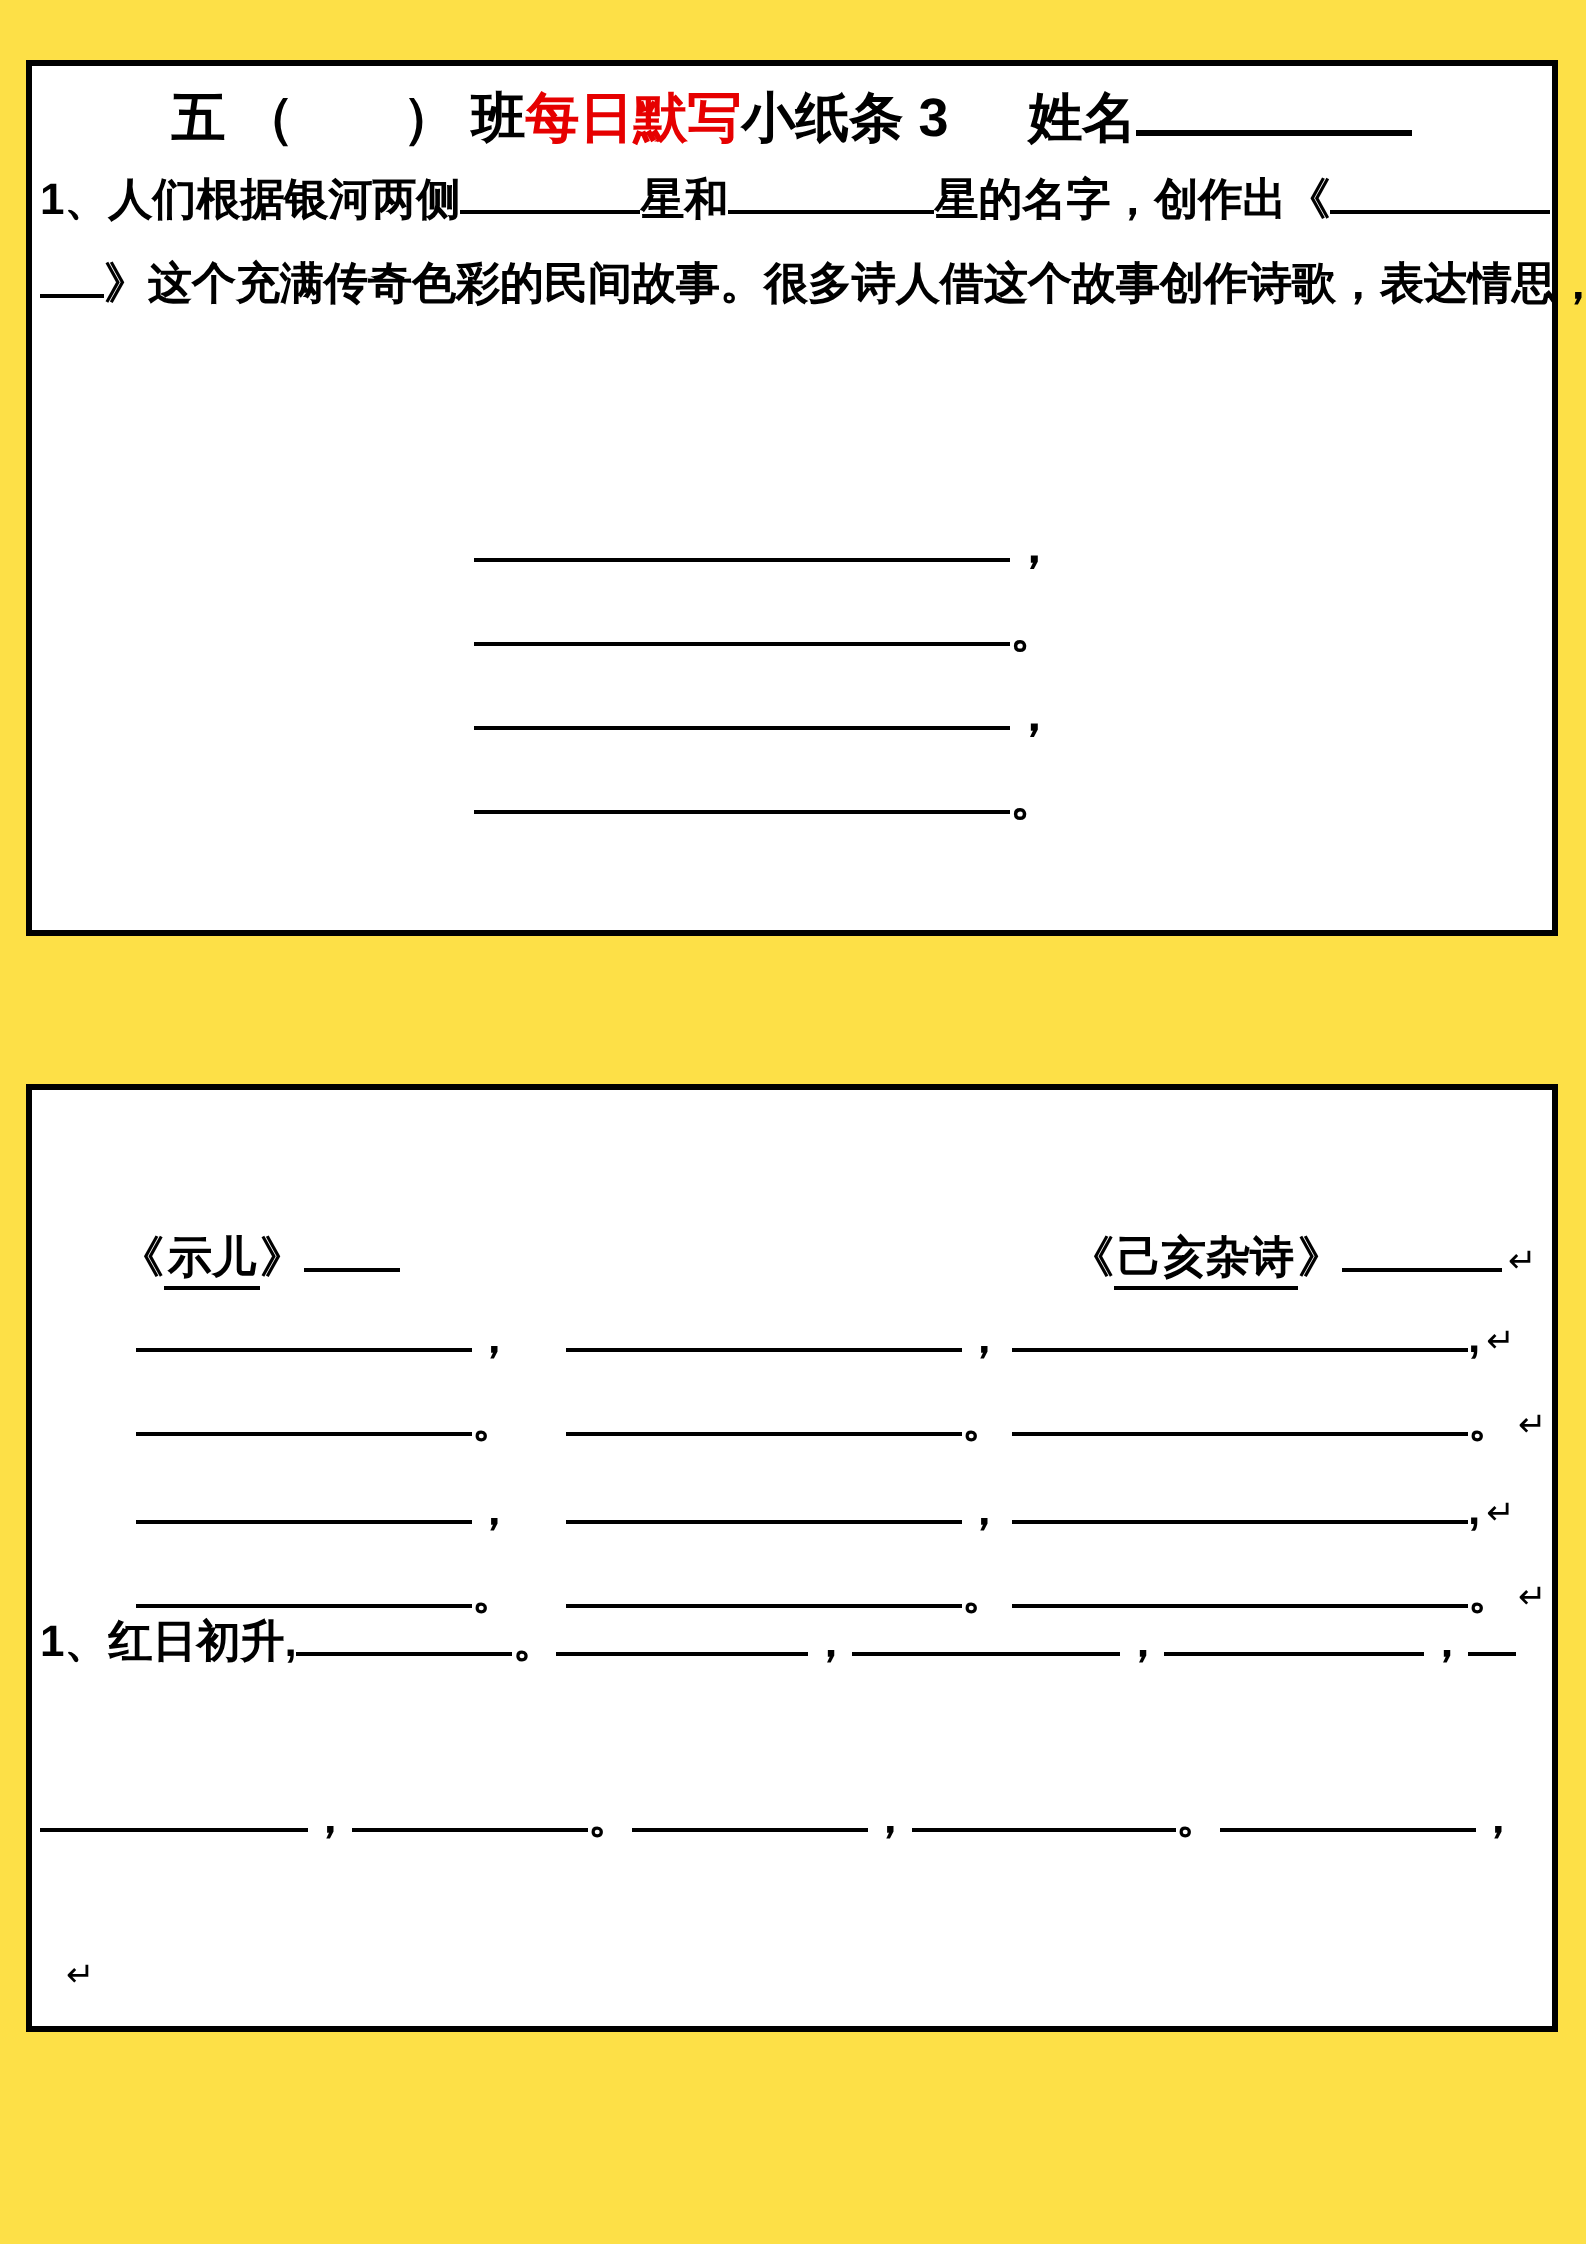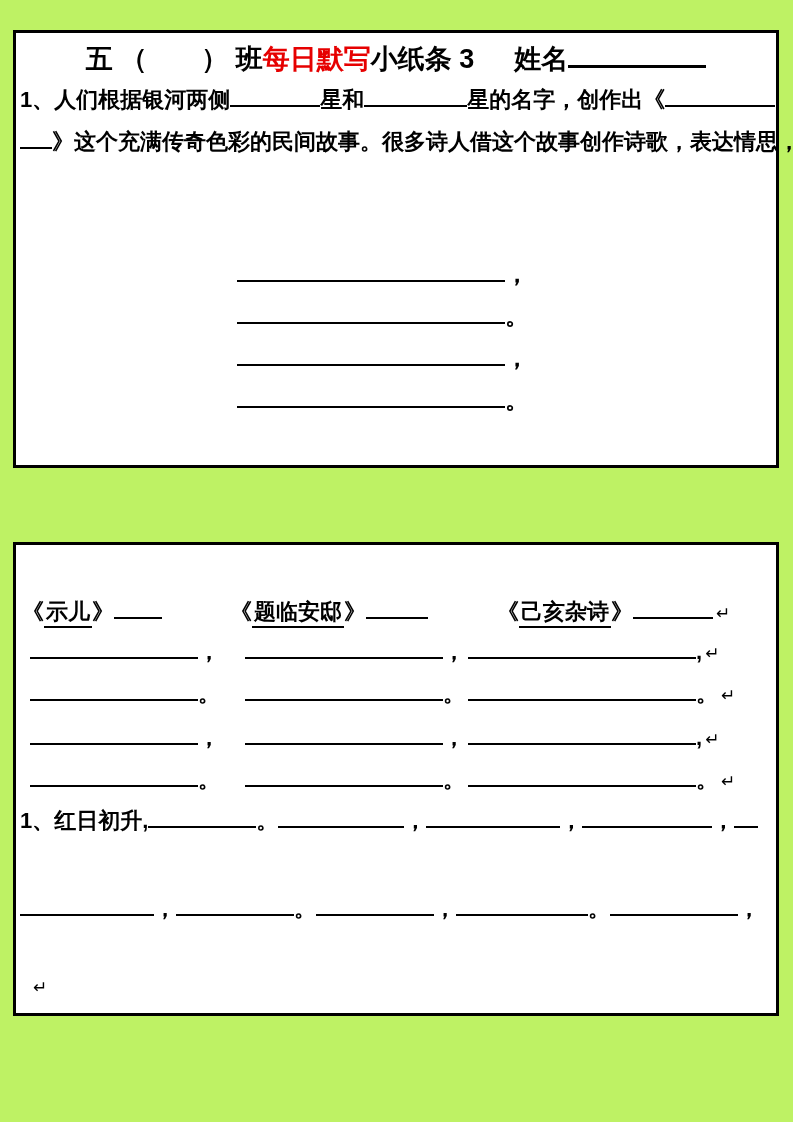--- a/index.html
+++ b/index.html
@@ -1,19 +1,19 @@
 <!DOCTYPE html>
 <html><head>
 <meta charset="utf-8">
 <style>
   html,body{margin:0;padding:0;background:#ffffff;}
   .page{
     position:relative;
     width:793px;height:1122px;
-    background:#bef264;
+    background:#fde047;
     font-family:"Liberation Sans","DejaVu Sans",sans-serif;
     font-weight:700;
     color:#000;
     overflow:hidden;
   }
   .card{
     position:absolute;
     left:13px;width:766px;
     border:3px solid #000;
     box-sizing:border-box;
@@ -39,21 +39,21 @@
     position:absolute;
     font-size:22px;line-height:32px;
     white-space:nowrap;
   }
   .ans{
     position:absolute;left:221px;
     font-size:24px;line-height:34px;
     white-space:nowrap;
   }
   .row{position:absolute;left:0;right:0;height:34px;}
-  .cell{position:absolute;top:0;font-size:22px;line-height:32px;white-space:nowrap;}
+  .cell{position:absolute;top:17px;font-size:22px;line-height:32px;white-space:nowrap;margin-left:38px;}
 
   .blank{
     display:inline-block;height:18px;
     border-bottom:2px solid #000;
   }
   .u{
     border-bottom:2px solid #000;
     padding:0 2px 2px 2px;
   }
   .crlf{
@@ -76,21 +76,20 @@
     <div class="ans" style="top:224px;"><span class="blank" style="width: 268px;"></span><span>，</span></div>
     <div class="ans" style="top:266px;"><span class="blank" style="width: 268px;"></span><span>。</span></div>
     <div class="ans" style="top:308px;"><span class="blank" style="width: 268px;"></span><span>，</span></div>
     <div class="ans" style="top:350px;"><span class="blank" style="width: 268px;"></span><span>。</span></div>
   </div>
 
   <div class="card card-4">
 
     <div class="row" style="top:51px;">
       <div class="cell" style="left:6px;"><span>《</span><span class="u">示儿</span><span>》</span><span class="blank" style="width: 48px;"></span></div>
-      <div class="cell" style="left:214px;"><span>《</span><span class="u">题临安邸</span><span>》</span><span class="blank" style="width: 62px;"></span></div>
       <div class="cell" style="left:481px;text-align:right;"><span>《</span><span class="u">己亥杂诗</span><span>》</span><span class="blank" style="width: 80px;"></span><span class="crlf">↵</span></div>
     </div>
 
     <div class="row" style="top:91px;">
       <div class="cell" style="left:14px;"><span class="blank" style="width: 168px;"></span><span>，</span></div>
       <div class="cell" style="left:229px;"><span class="blank" style="width: 198px;"></span><span>，</span></div>
       <div class="cell" style="left:452px;"><span class="blank" style="width: 228px;"></span><span>,</span><span class="crlf">↵</span></div>
     </div>
     <div class="row" style="top:133px;">
       <div class="cell" style="left:14px;"><span class="blank" style="width: 168px;"></span><span>。</span></div>

